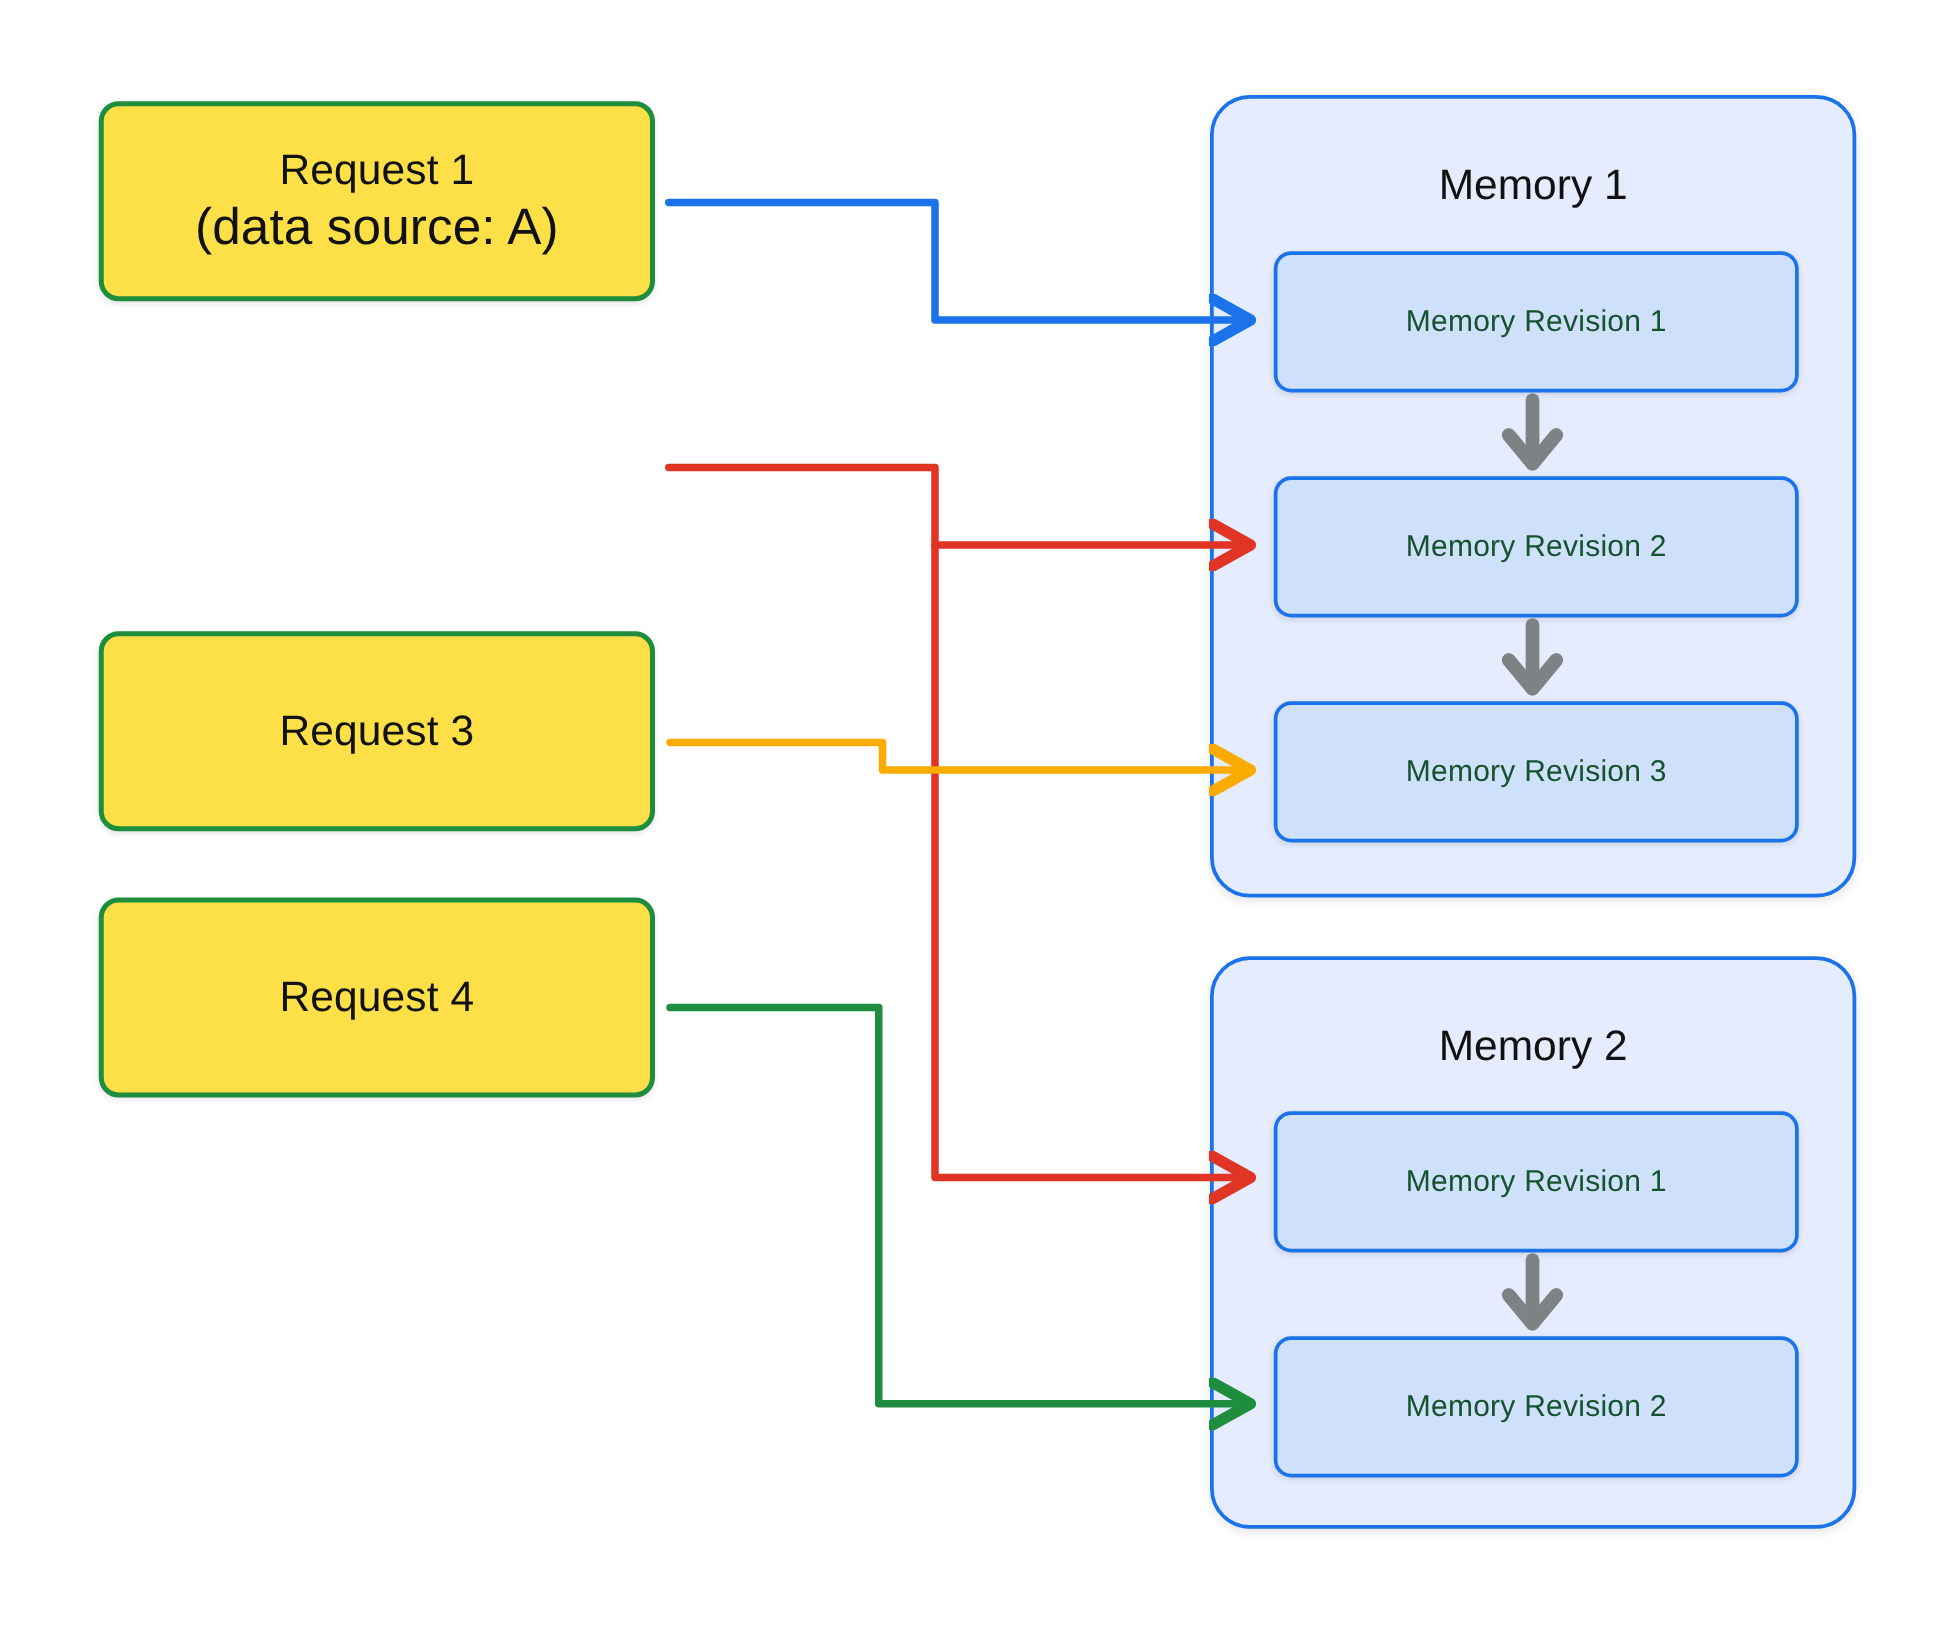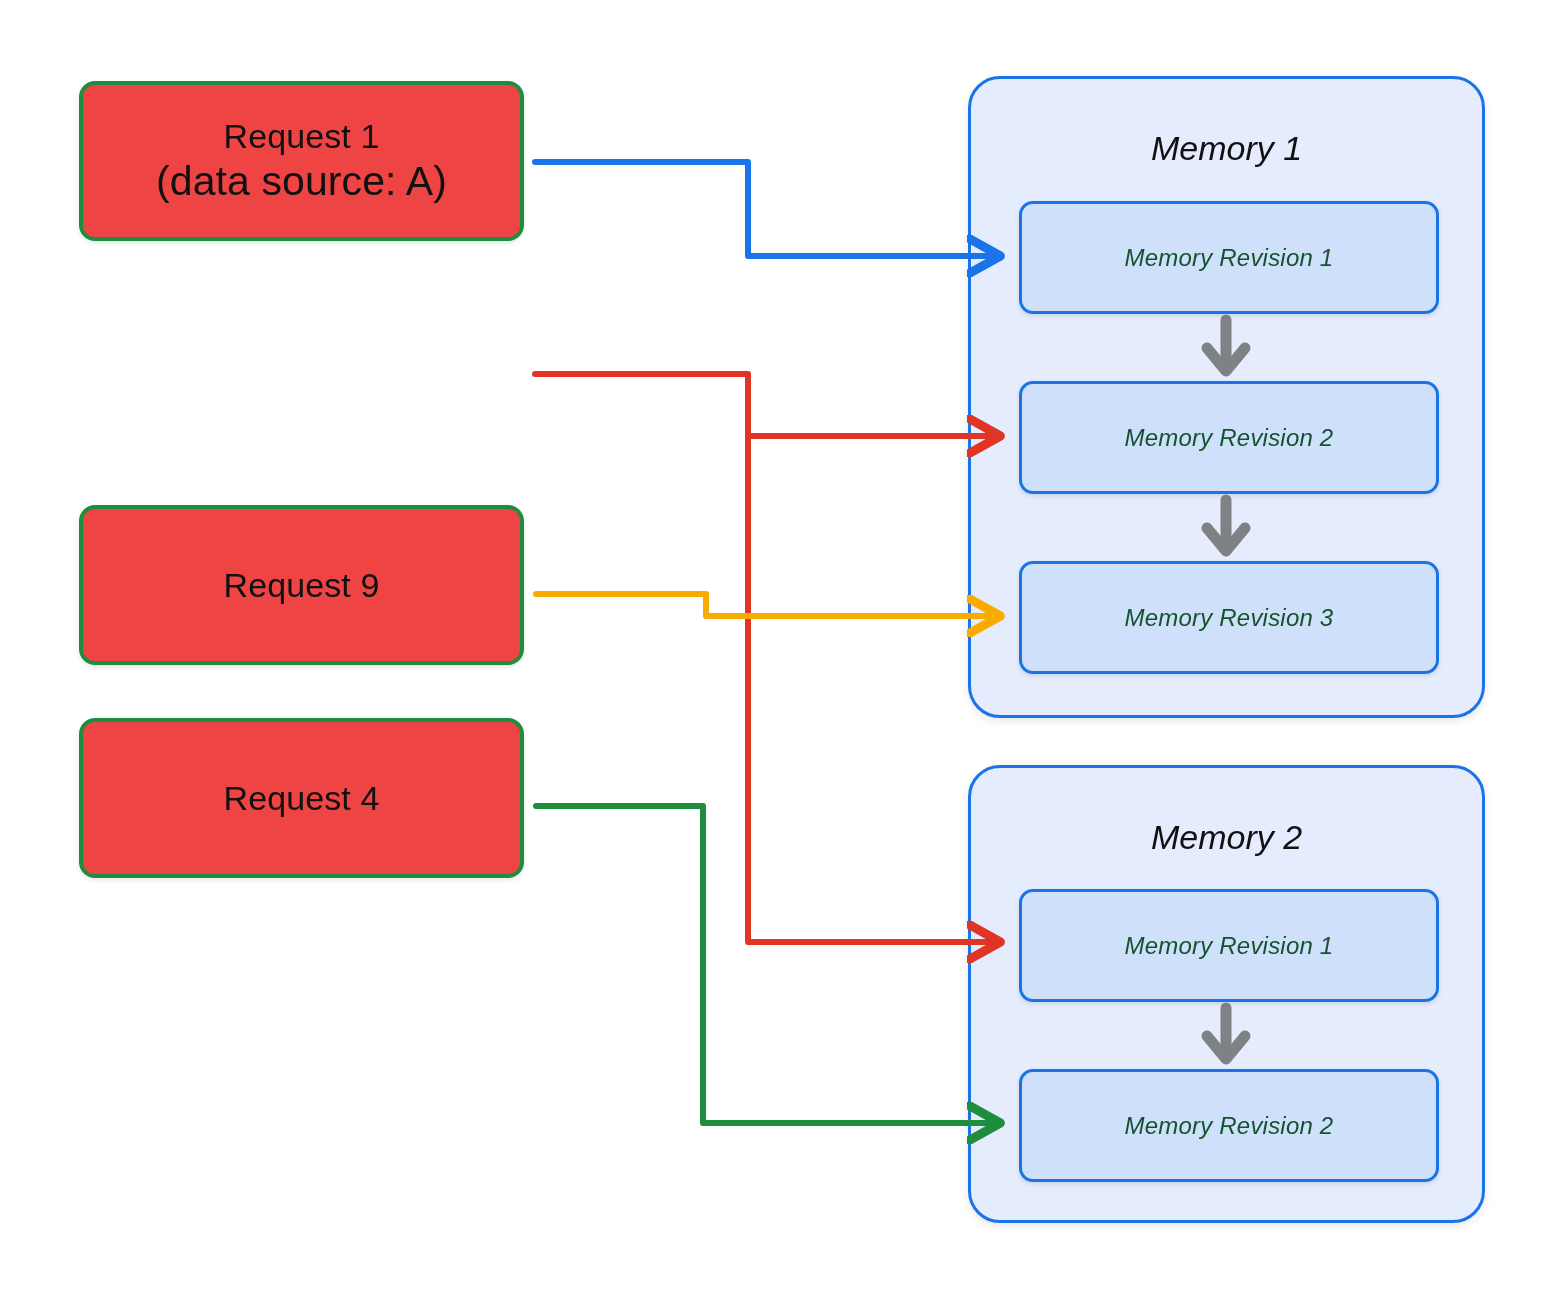--- a/index.html
+++ b/index.html
@@ -16,21 +16,21 @@
     overflow: hidden;
   }
 
   
   .request-box {
     position: absolute;
     left: 79px;
     width: 445px;
     height: 160px;
     box-sizing: border-box;
-    background: #ef4444;
+    background: #fde047;
     border: 4px solid #1e8e3e;
     border-radius: 16px;
     display: flex;
     flex-direction: column;
     align-items: center;
     justify-content: center;
     box-shadow: 0 2px 5px rgba(0,0,0,0.10);
   }
   .request-title {
     font-size: 34px;
@@ -46,21 +46,20 @@
   }
 
   
   .memory-container {
     position: absolute;
     box-sizing: border-box;
     background: #e4ecfd;
     border: 3px solid #1a73e8;
     border-radius: 32px;
     box-shadow: 0 3px 8px rgba(0,0,0,0.10);
-    font-style: italic;
   }
   .memory-title {
     position: absolute;
     left: 0;
     right: 0;
     text-align: center;
     font-size: 34px;
     color: #111111;
   }
   .revision-box {
@@ -95,21 +94,21 @@
 
 <div id="canvas">
 
   <div class="request-box" style="top:81px;">
     <div class="request-title">Request 1</div>
     <div class="request-sub">(data source: A)</div>
   </div>
 
 
   <div class="request-box" style="top:505px;">
-    <div class="request-title">Request 9</div>
+    <div class="request-title">Request 3</div>
   </div>
 
   <div class="request-box" style="top:718px;gap:44px;">
     <div class="request-title">Request 4</div>
   </div>
 
   <div class="memory-container" style="left:968px; top:76px; width:517px; height:642px;">
     <div class="memory-title" style="top:50px;">Memory 1</div>
 
     <div class="revision-box" style="left:48px; top:122px; width:420px; height:113px;">

